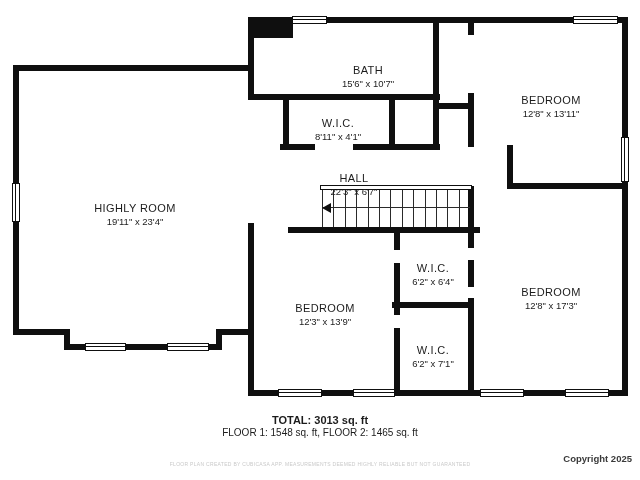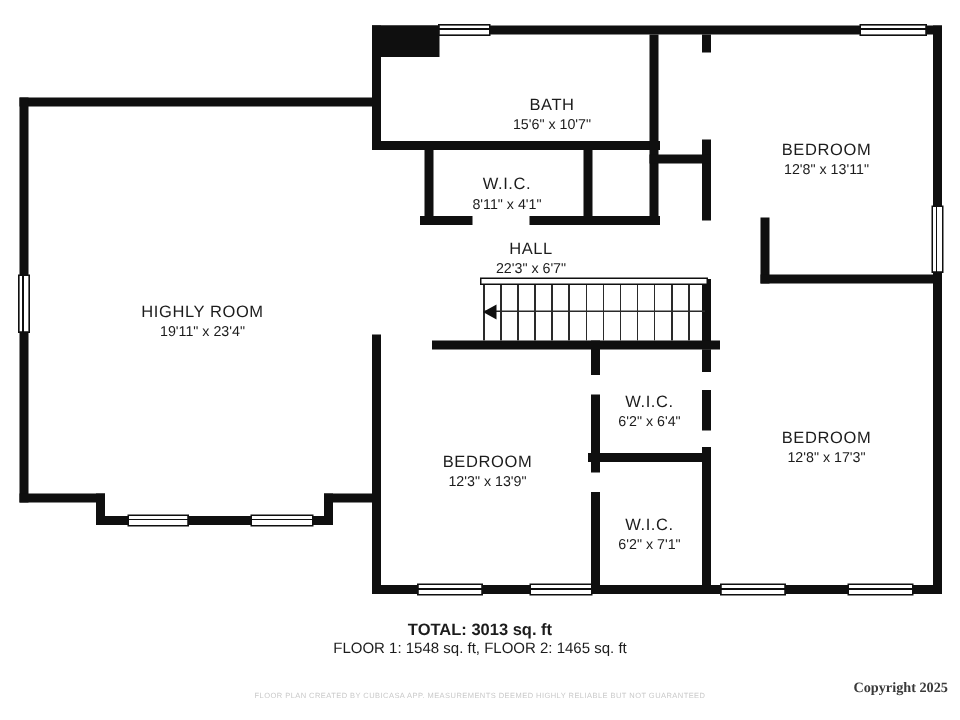--- a/index.html
+++ b/index.html
@@ -17,21 +17,21 @@
     background:repeating-linear-gradient(to right,#2a2a2a 0 1px,transparent 1px 11.4px);}
   #stair-mid{position:absolute;left:2px;top:22px;width:148px;height:1px;background:#2a2a2a;}
   #stair-arrow{position:absolute;left:2px;top:18px;width:0;height:0;
     border-top:5px solid transparent;border-bottom:5px solid transparent;border-right:9px solid #0f0f0f;}
   #footer{position:absolute;left:0;top:414px;width:640px;text-align:center;color:#1c1c1c;}
   #footer .total{font-size:11px;font-weight:bold;}
   #footer .line{font-size:10px;margin-top:1px;}
   #disclaimer{position:absolute;left:0;top:461px;width:640px;text-align:center;
     font-size:5px;color:#c9c9c9;letter-spacing:.3px;}
   #copyright{position:absolute;right:8px;top:454px;text-align:left;font-size:9.5px;
-    font-weight:bold;color:#3a3a3a;line-height:10px;font-family:Liberation Serif, serif;}
+    font-weight:bold;color:#3a3a3a;line-height:10px;}
 </style>
 </head>
 <body>
 
 <div id="canvas">
 
   <div class="wall" style="left:248px;top:17px;width:380px;height:6px;"></div>
   <div class="wall" style="left:622px;top:17px;width:6px;height:379px;"></div>
   <div class="wall" style="left:248px;top:390px;width:380px;height:6px;"></div>
 
@@ -94,21 +94,21 @@
   </div>
 
   <div class="room-label" style="left:368px;top:64px;">
     <span class="rname">BATH</span>
     <span class="rdims">15'6" x 10'7"</span>
   </div>
   <div class="room-label" style="left:338px;top:117px;">
     <span class="rname">W.I.C.</span>
     <span class="rdims">8'11" x 4'1"</span>
   </div>
-  <div class="room-label" style="left:354px;top:160px;">
+  <div class="room-label" style="left:354px;top:172px;">
     <span class="rname">HALL</span>
     <span class="rdims">22'3" x 6'7"</span>
   </div>
   <div class="room-label" style="left:551px;top:94px;">
     <span class="rname">BEDROOM</span>
     <span class="rdims">12'8" x 13'11"</span>
   </div>
   <div class="room-label" style="left:135px;top:202px;">
     <span class="rname">HIGHLY ROOM</span>
     <span class="rdims">19'11" x 23'4"</span>

